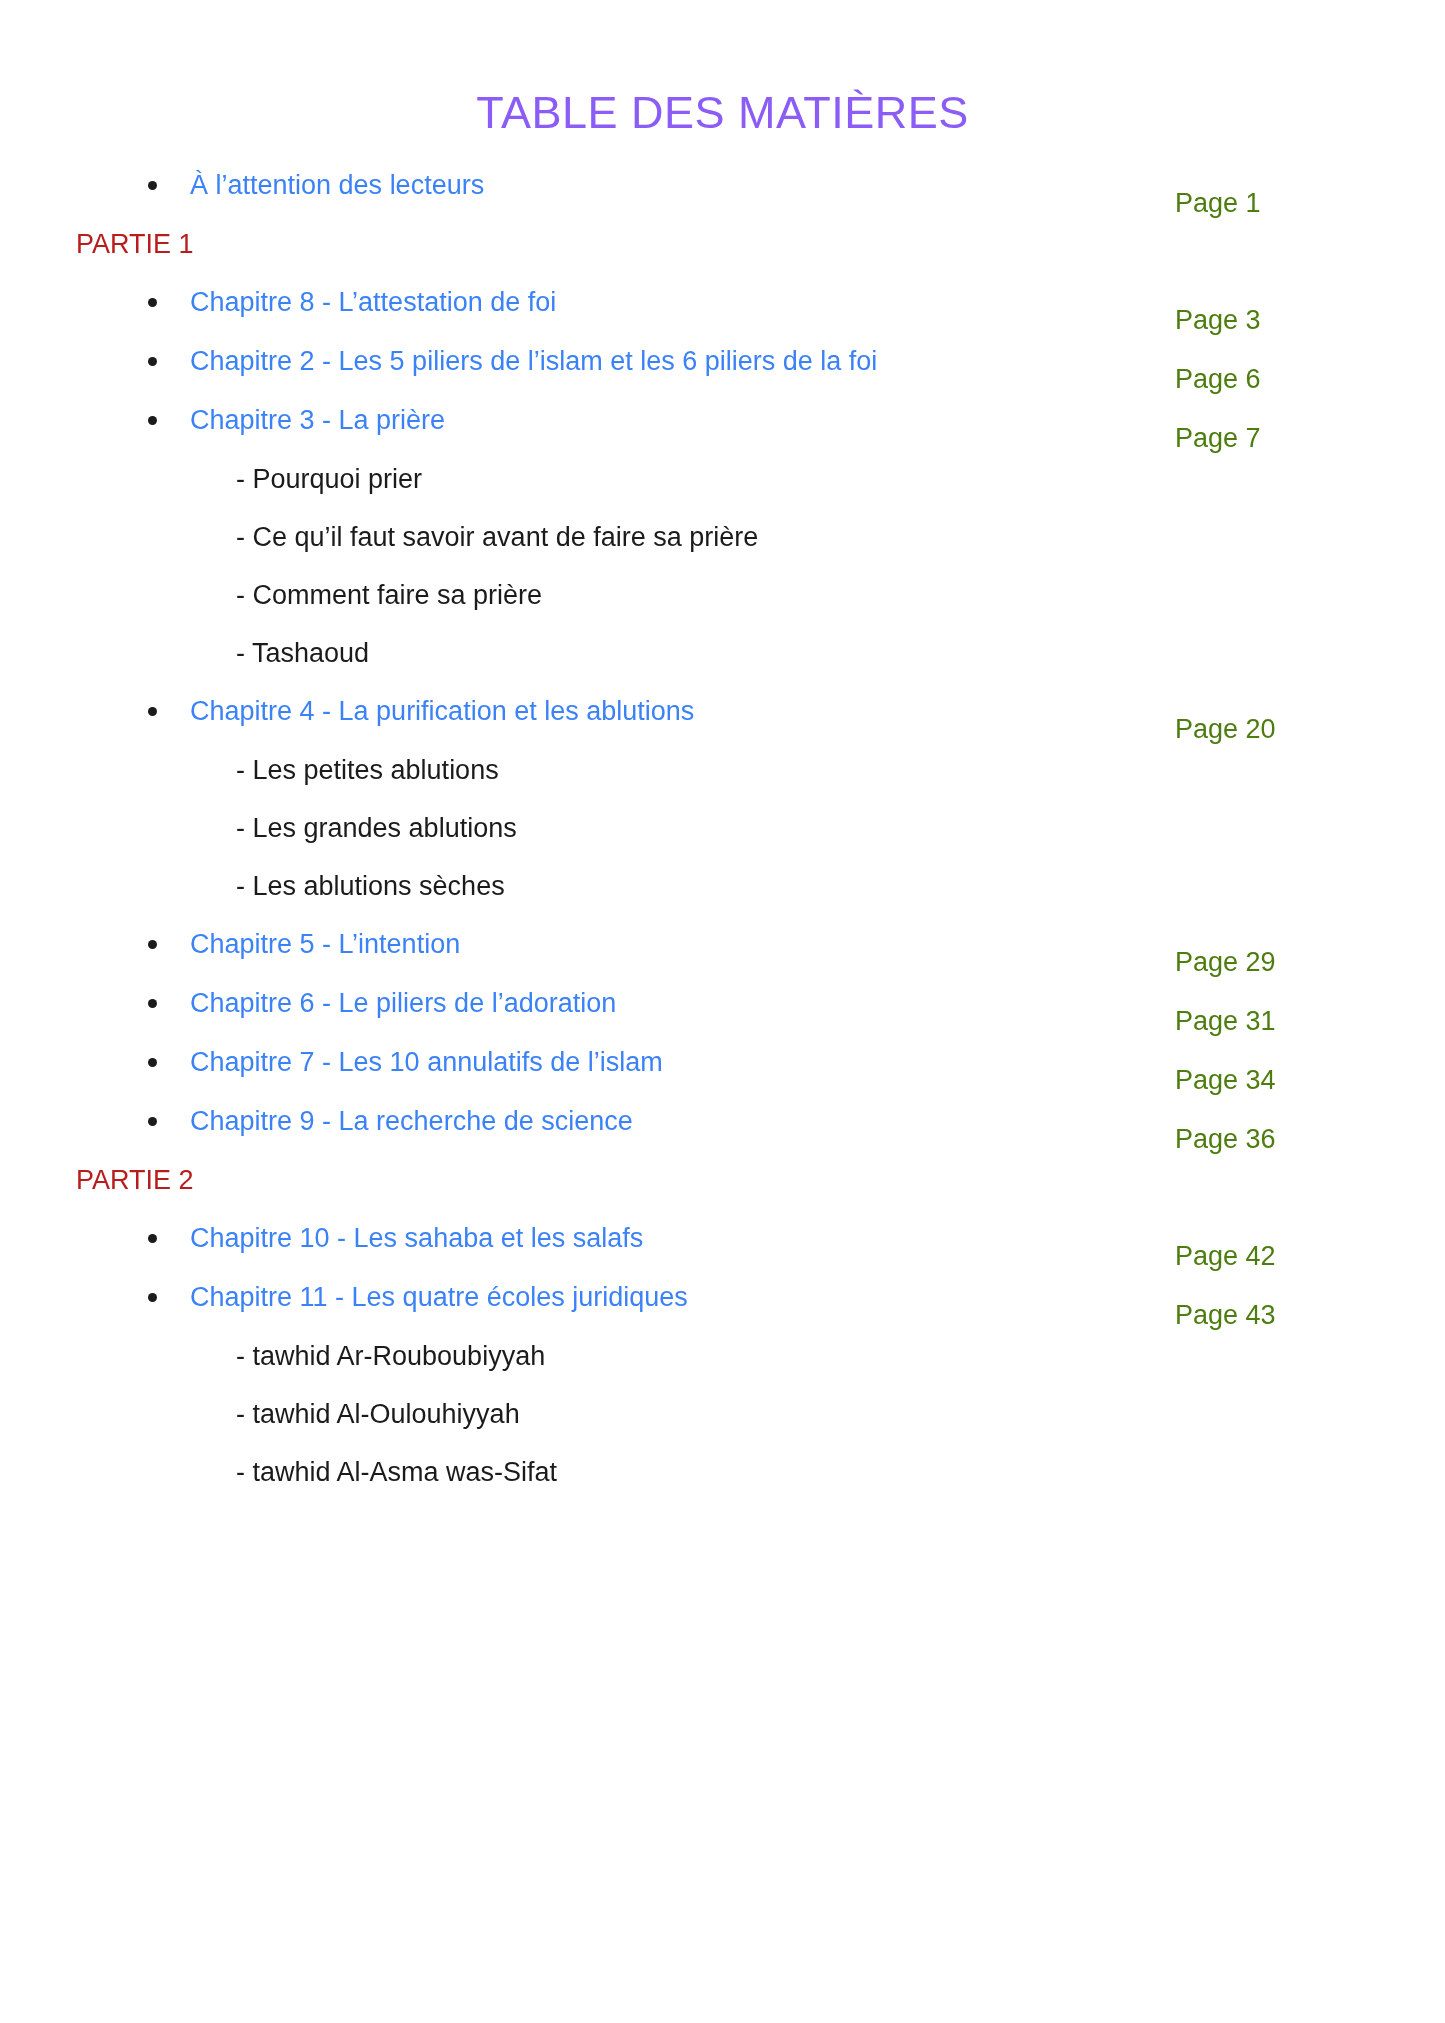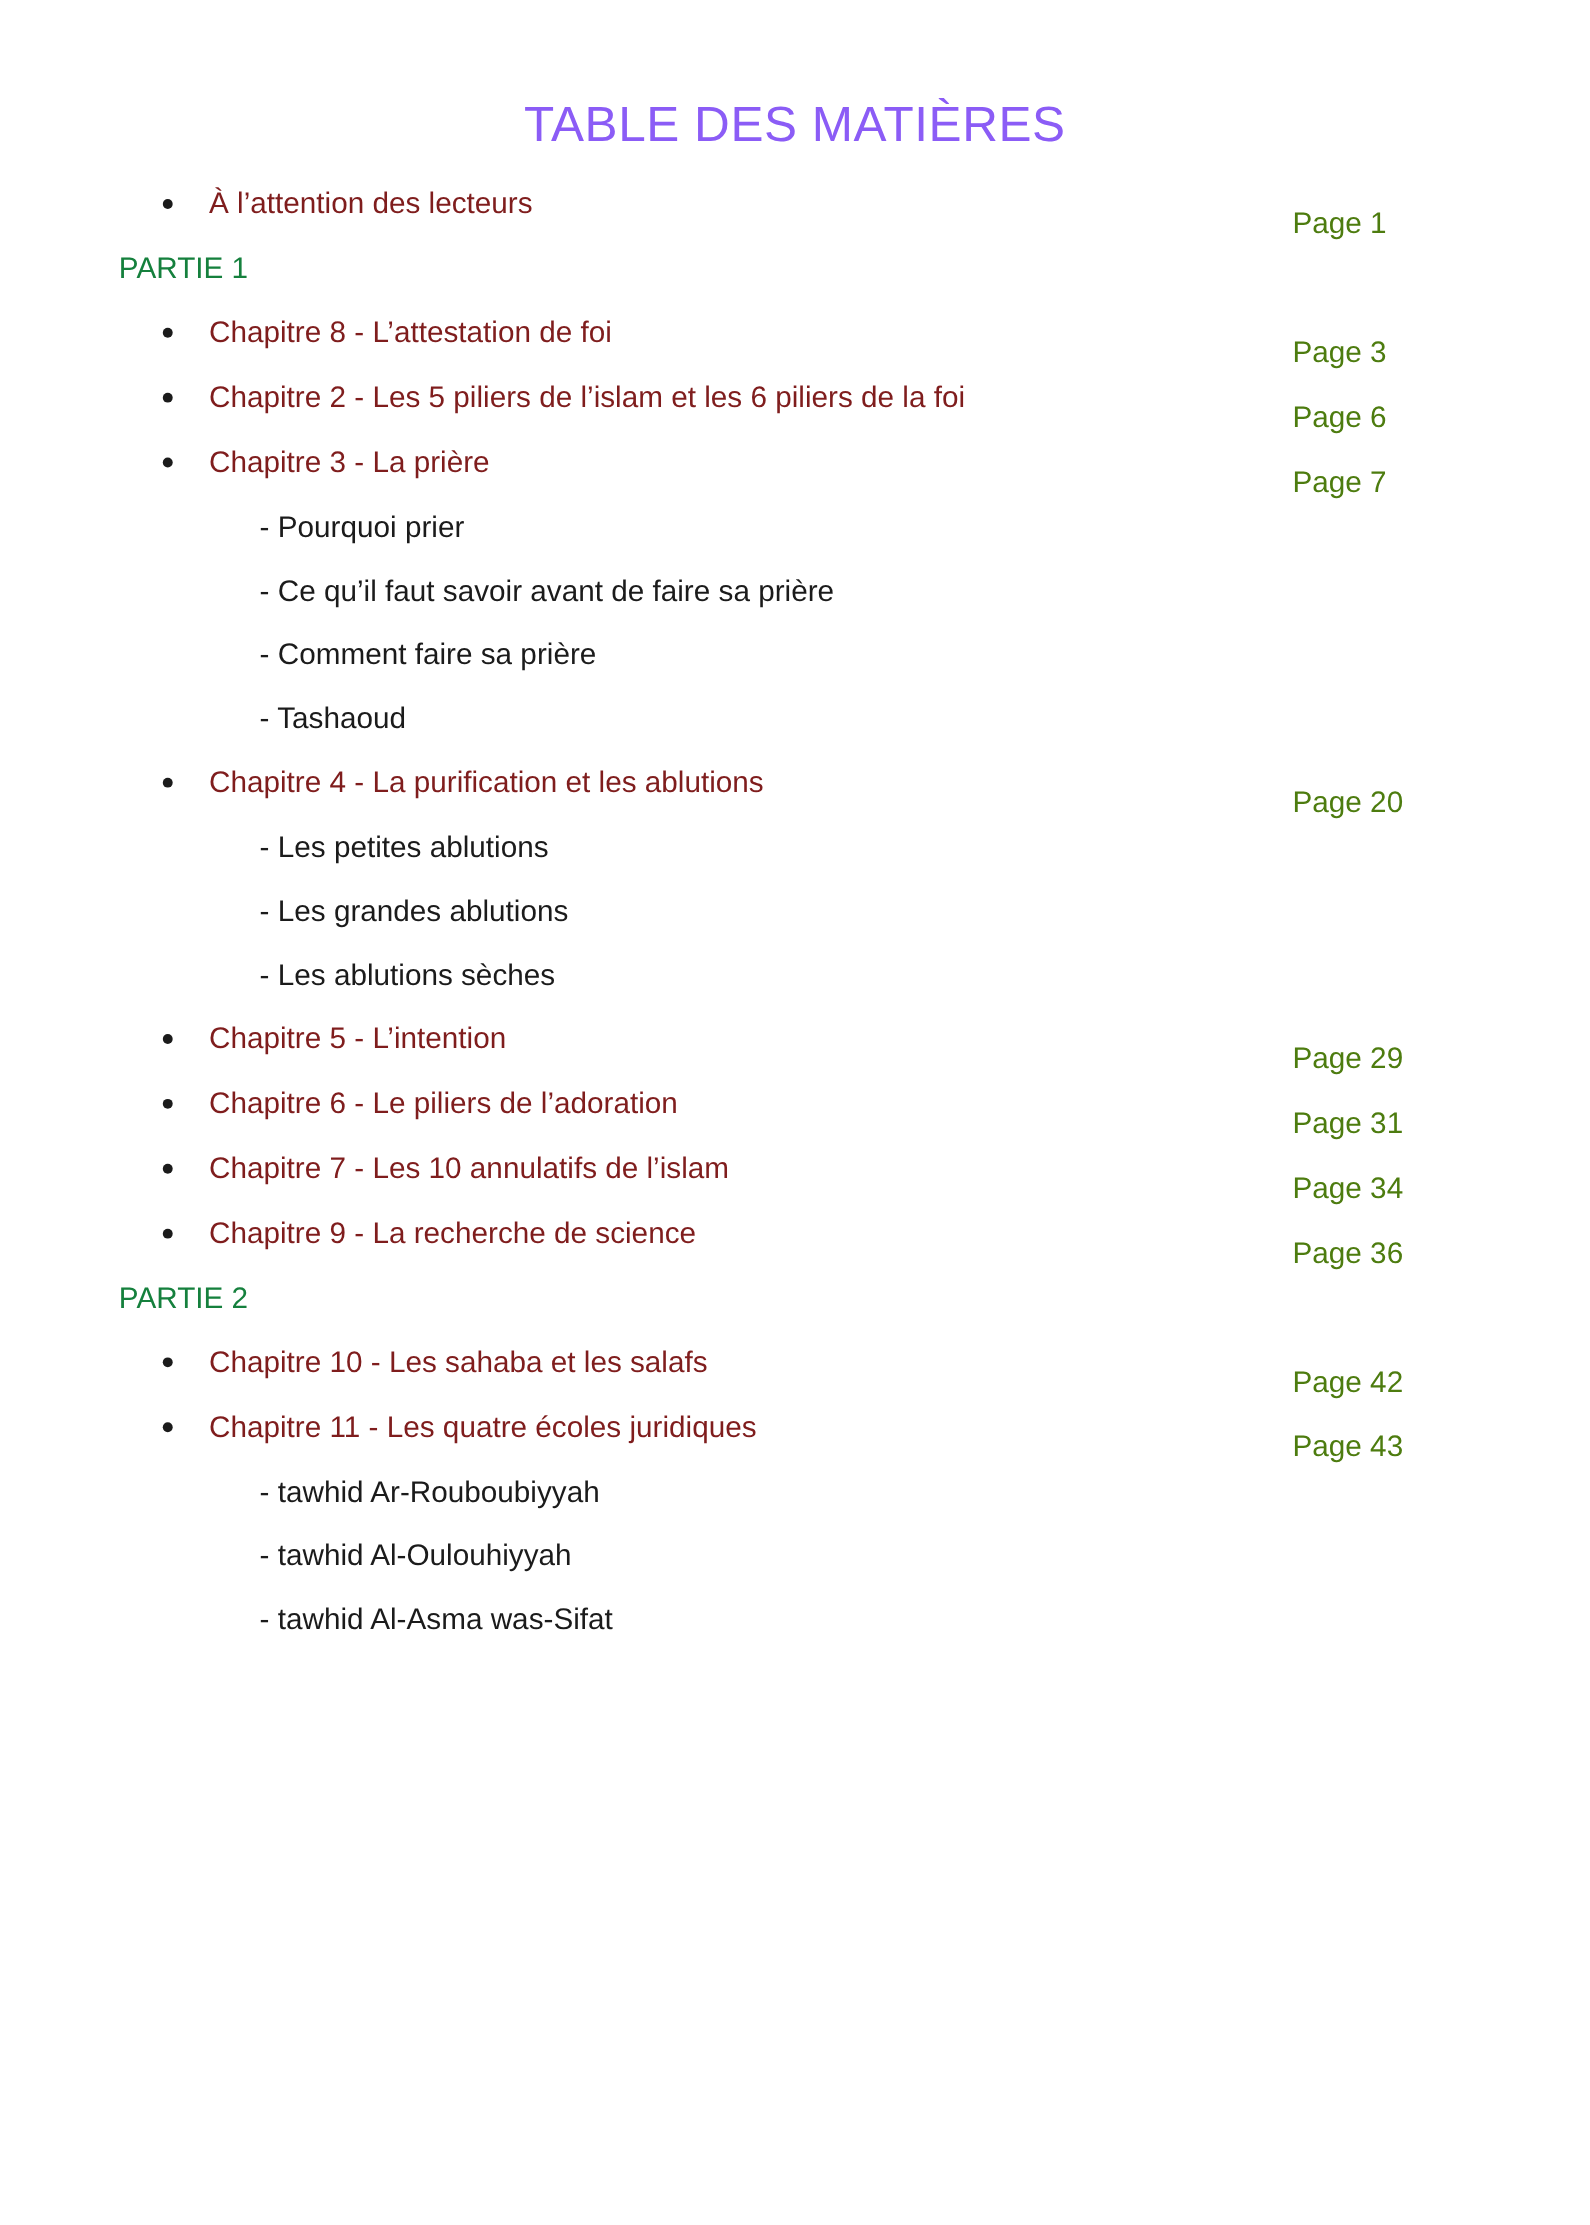--- a/index.html
+++ b/index.html
@@ -56,21 +56,21 @@
     position: relative;
     padding: 0 0 0 0;
   }
 
   .entry-left {
     position: relative;
     display: inline-block;
     padding-left: 190px;
     font-size: 27px;
     line-height: 34px;
-    color: #7f1d1d;
+    color: #3b82f6;
     white-space: nowrap;
   }
 
   .entry-left .bullet {
     position: absolute;
     left: 148px;
     top: 13px;
     width: 9px;
     height: 9px;
     border-radius: 50%;
@@ -84,22 +84,22 @@
     font-size: 27px;
     line-height: 34px;
     color: #4d7c0f;
     white-space: nowrap;
   }
 
   
   .part-heading {
     font-size: 27px;
     line-height: 34px;
-    padding-left: 108px;
-    color: #15803d;
+    padding-left: 76px;
+    color: #b91c1c;
     white-space: nowrap;
   }
 
   
   .sub-item {
     font-size: 27px;
     line-height: 34px;
     padding-left: 205px;
     color: #1b1b1b;
     white-space: nowrap;

